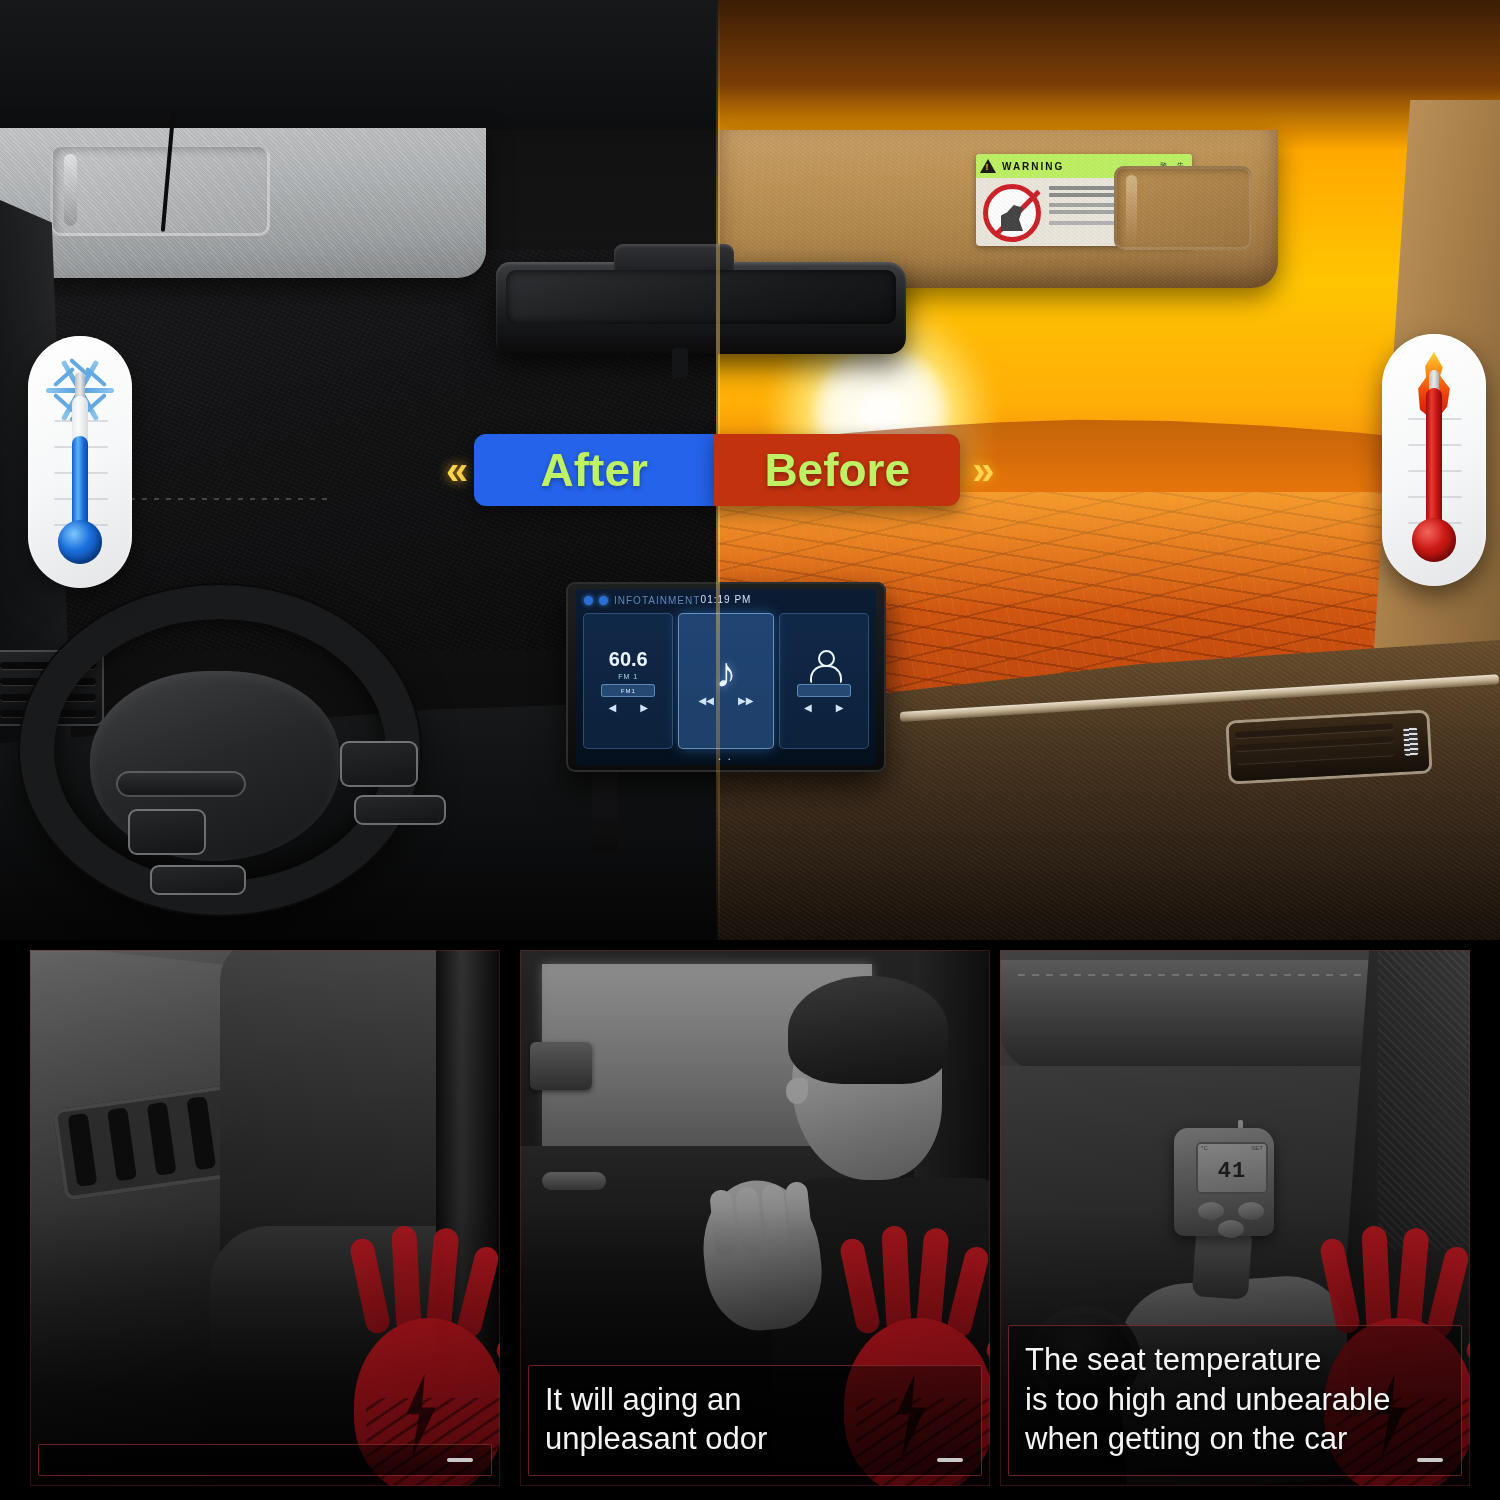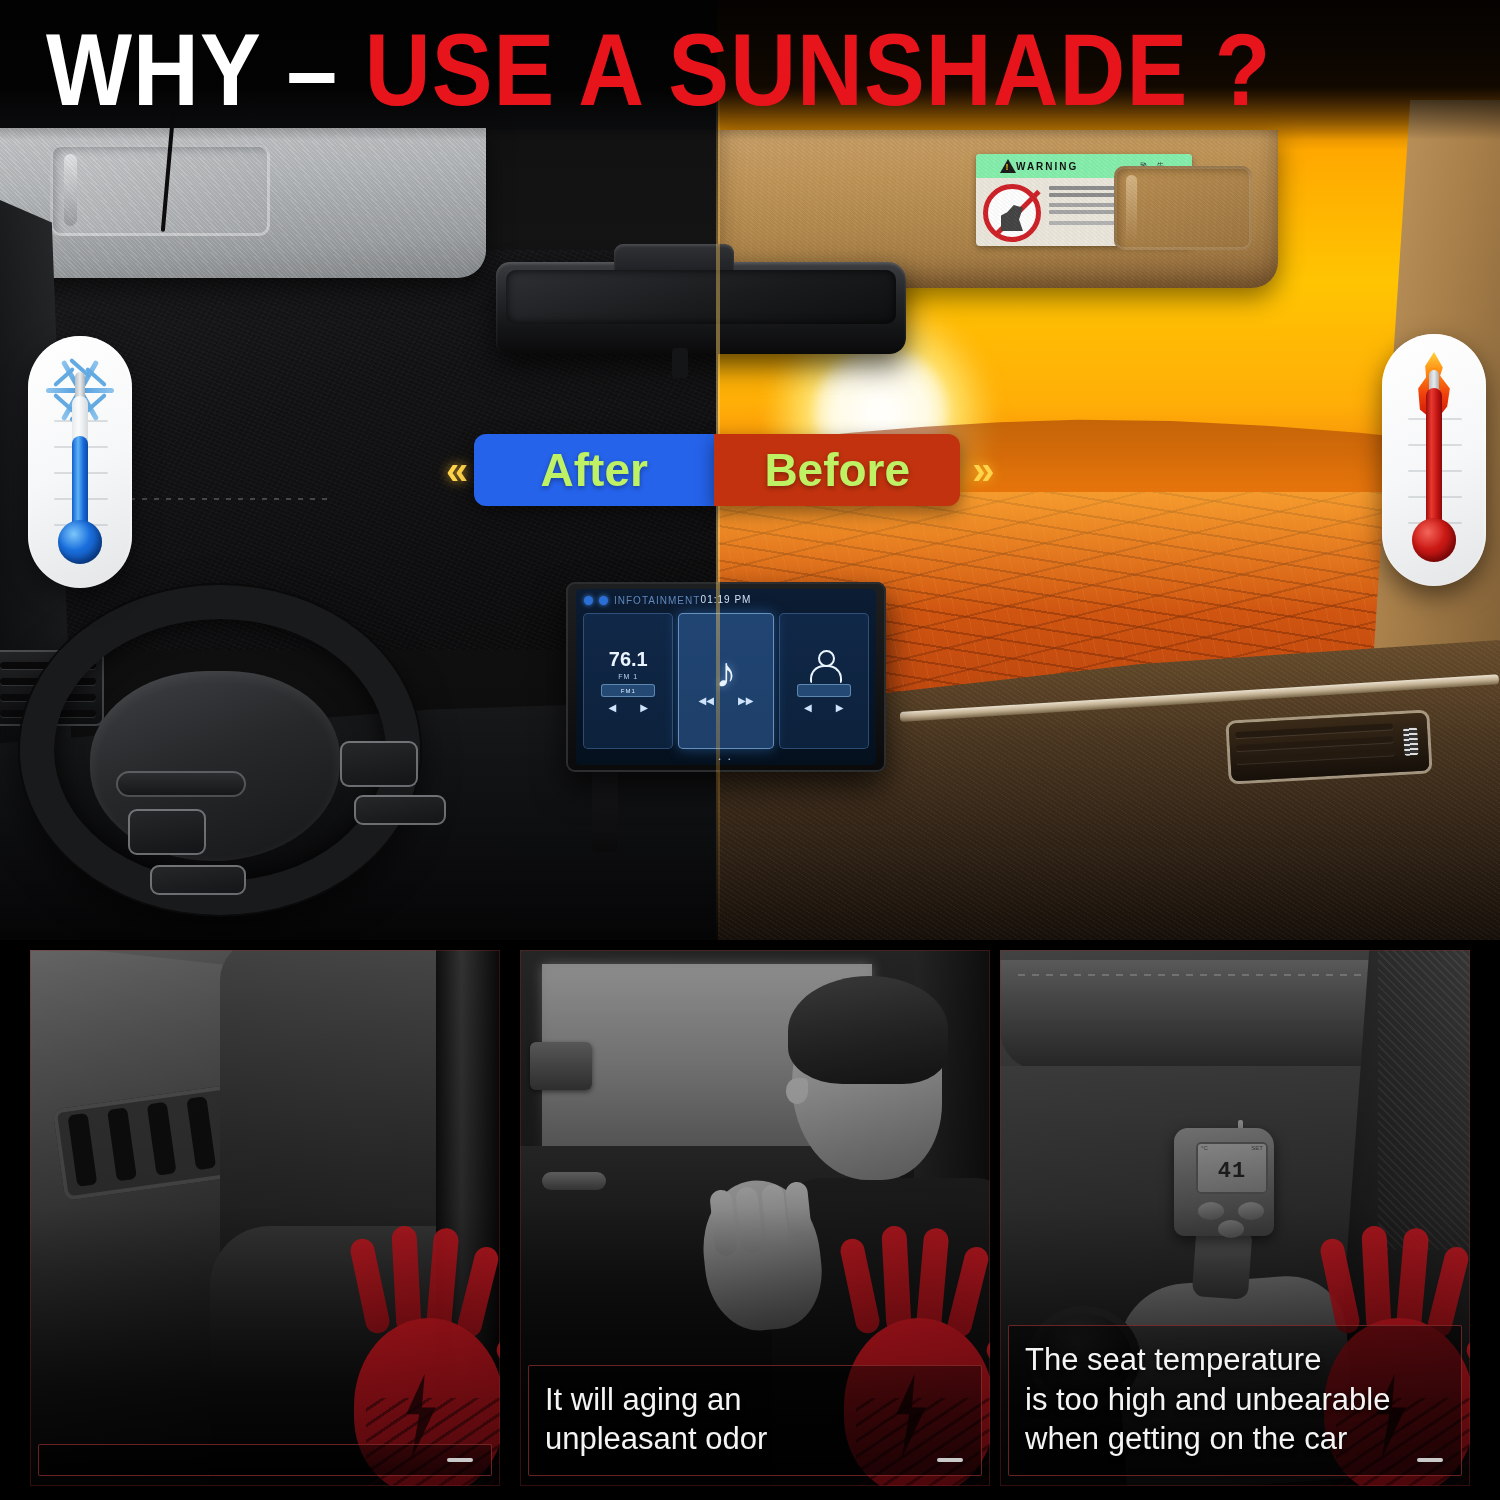--- a/index.html
+++ b/index.html
@@ -42,21 +42,21 @@
       background:linear-gradient(176deg,#caa169 0%,#bf9457 30%,#ab8247 68%,#8e673a 100%);
       border-radius:0 0 26px 22px; box-shadow:inset 0 -10px 22px rgba(70,44,16,.5), 0 10px 26px rgba(0,0,0,.45); }
   .visor-hot::after{ content:""; position:absolute; inset:0; border-radius:0 0 26px 22px;
       background:repeating-linear-gradient(41deg, rgba(255,255,255,.05) 0 1px, rgba(0,0,0,.05) 1px 3px); opacity:.6; }
   .visor-hot-pocket { position:absolute; right:26px; top:36px; width:138px; height:84px; border-radius:10px;
       background:linear-gradient(160deg,#bb9053,#9c743f); box-shadow:inset 0 0 0 3px rgba(255,255,255,.13), inset 4px 4px 9px rgba(60,38,12,.45); }
   .visor-hot-pocket i { position:absolute; left:12px; top:9px; width:11px; height:66px; border-radius:6px;
       background:linear-gradient(180deg,#d6b585,#a87f48); }
   .warn-label { position:absolute; left:258px; top:24px; width:216px; height:92px; border-radius:4px;
       background:#ece7dc; box-shadow:0 2px 6px rgba(0,0,0,.35); overflow:hidden; }
-  .warn-bar { height:24px; background:#86efac; display:flex; align-items:center; padding:0 24px; }
+  .warn-bar { height:24px; background:#bef264; display:flex; align-items:center; gap:6px; padding:0 4px; }
   .warn-tri { width:0;height:0;border-left:8px solid transparent;border-right:8px solid transparent;border-bottom:14px solid #1a1a1a; position:relative; }
   .warn-tri::after{content:"!";position:absolute;left:-2.5px;top:3px;font-size:9px;color:#f2c712;font-weight:bold;}
   .warn-word { font-size:10px; font-weight:bold; letter-spacing:2px; color:#111; }
   .warn-cjk { font-size:7px; color:#333; margin-left:auto; letter-spacing:4px; }
   .warn-body { display:flex; padding:6px 7px; gap:8px; }
   .no-seat { width:58px; height:58px; border-radius:50%; border:5px solid #cf2027; position:relative; flex:none;
       background:#fff; }
   .no-seat::before { content:""; position:absolute; left:-2px; top:22px; width:62px; height:5px; background:#cf2027;
       transform:rotate(-45deg); }
   .no-seat i { position:absolute; left:13px; top:16px; width:22px; height:26px; background:#444;
@@ -461,21 +461,21 @@
     <div class="screen-wrap">
       <div class="screen">
         <div class="scr-top">
           <span class="scr-dot"></span>
           <span class="scr-dot"></span>
           <span class="scr-brand">INFOTAINMENT</span>
         </div>
         <div class="scr-clock">01:19 PM</div>
         <div class="scr-body">
           <div class="tile">
-            <div class="freq">76.1</div>
+            <div class="freq">60.6</div>
             <div class="band">FM 1</div>
             <div class="chip">FM1</div>
             <div class="arrows">
               <span class="arrow">◀</span>
               <span class="arrow">▶</span>
             </div>
           </div>
           <div class="tile mid">
             <div class="note">♪</div>
             <div class="arrows">
@@ -541,25 +541,20 @@
       <div class="th-bulb"></div>
     </div>
 
     <div class="badges">
       <span class="chev left">«</span>
       <div class="badge after">After</div>
       <div class="badge before">Before</div>
       <span class="chev right">»</span>
     </div>
 
-    <div class="title-bar">
-      <div class="title">
-        <span class="t-white">WHY – </span><span class="t-red">USE A SUNSHADE ?</span>
-      </div>
-    </div>
   </div>
 
 
   <div id="bottom">
 
     <div class="panel p1">
       <div class="photo bw1">
         <div class="dashtop"></div>
         <div class="defvent">
             <i></i>

